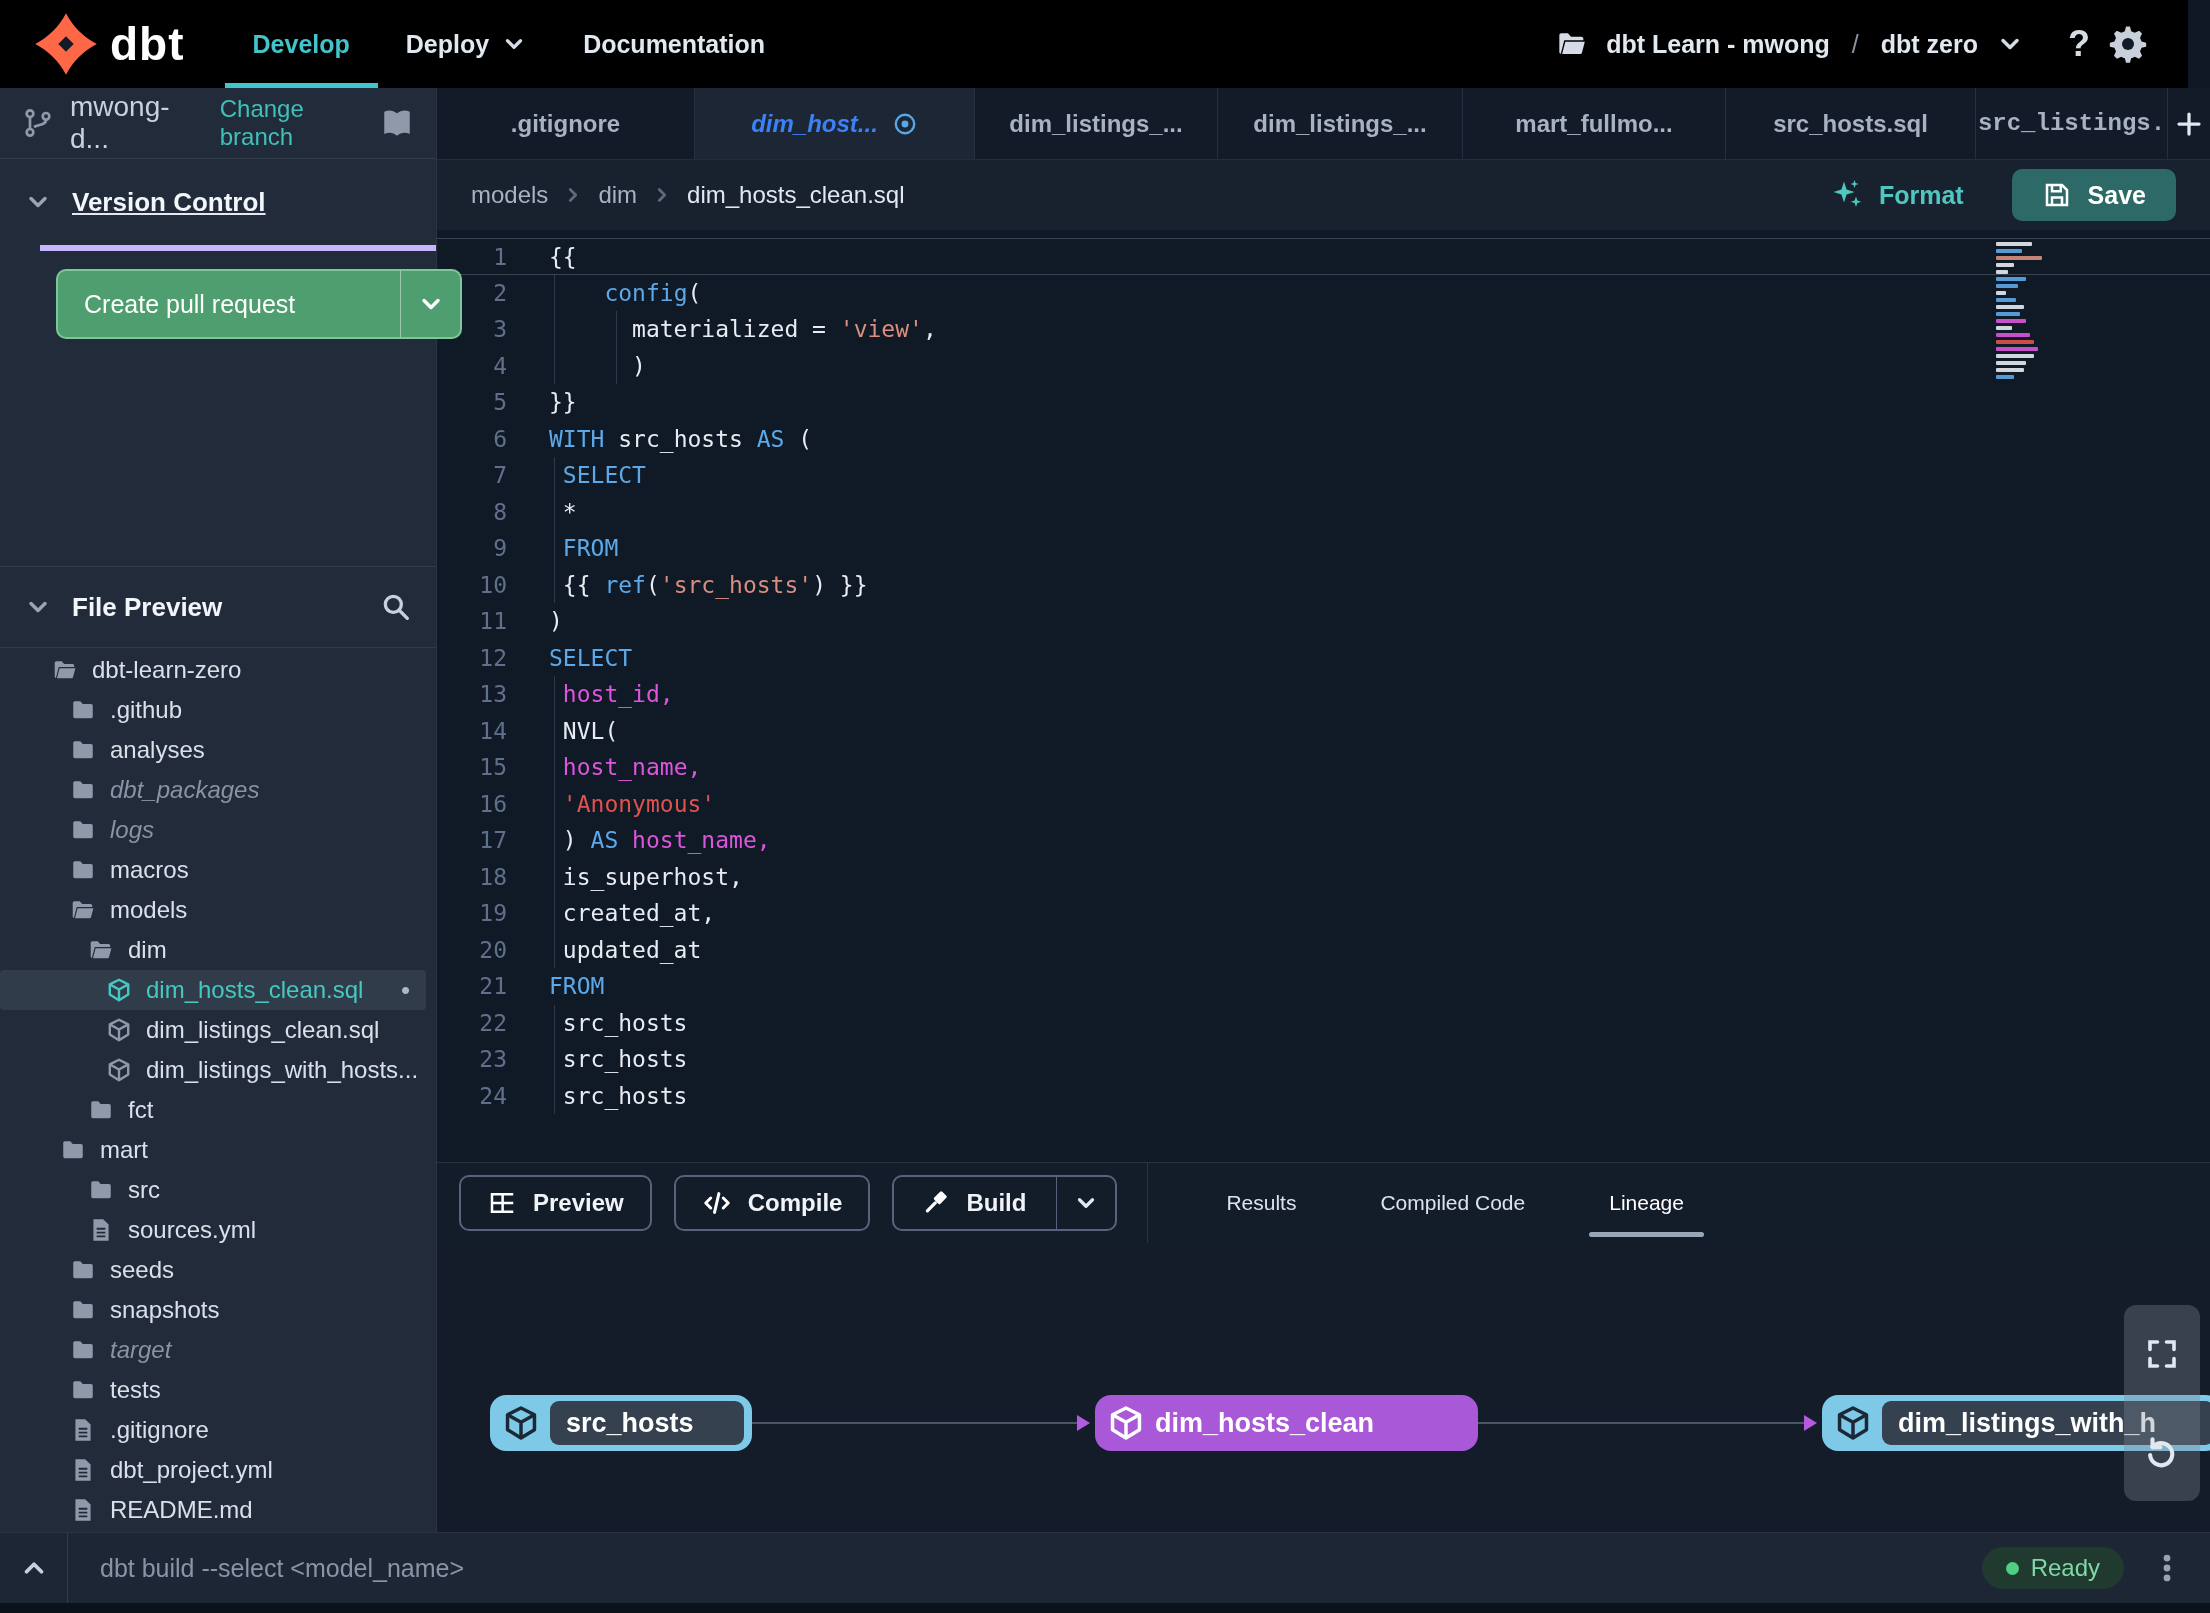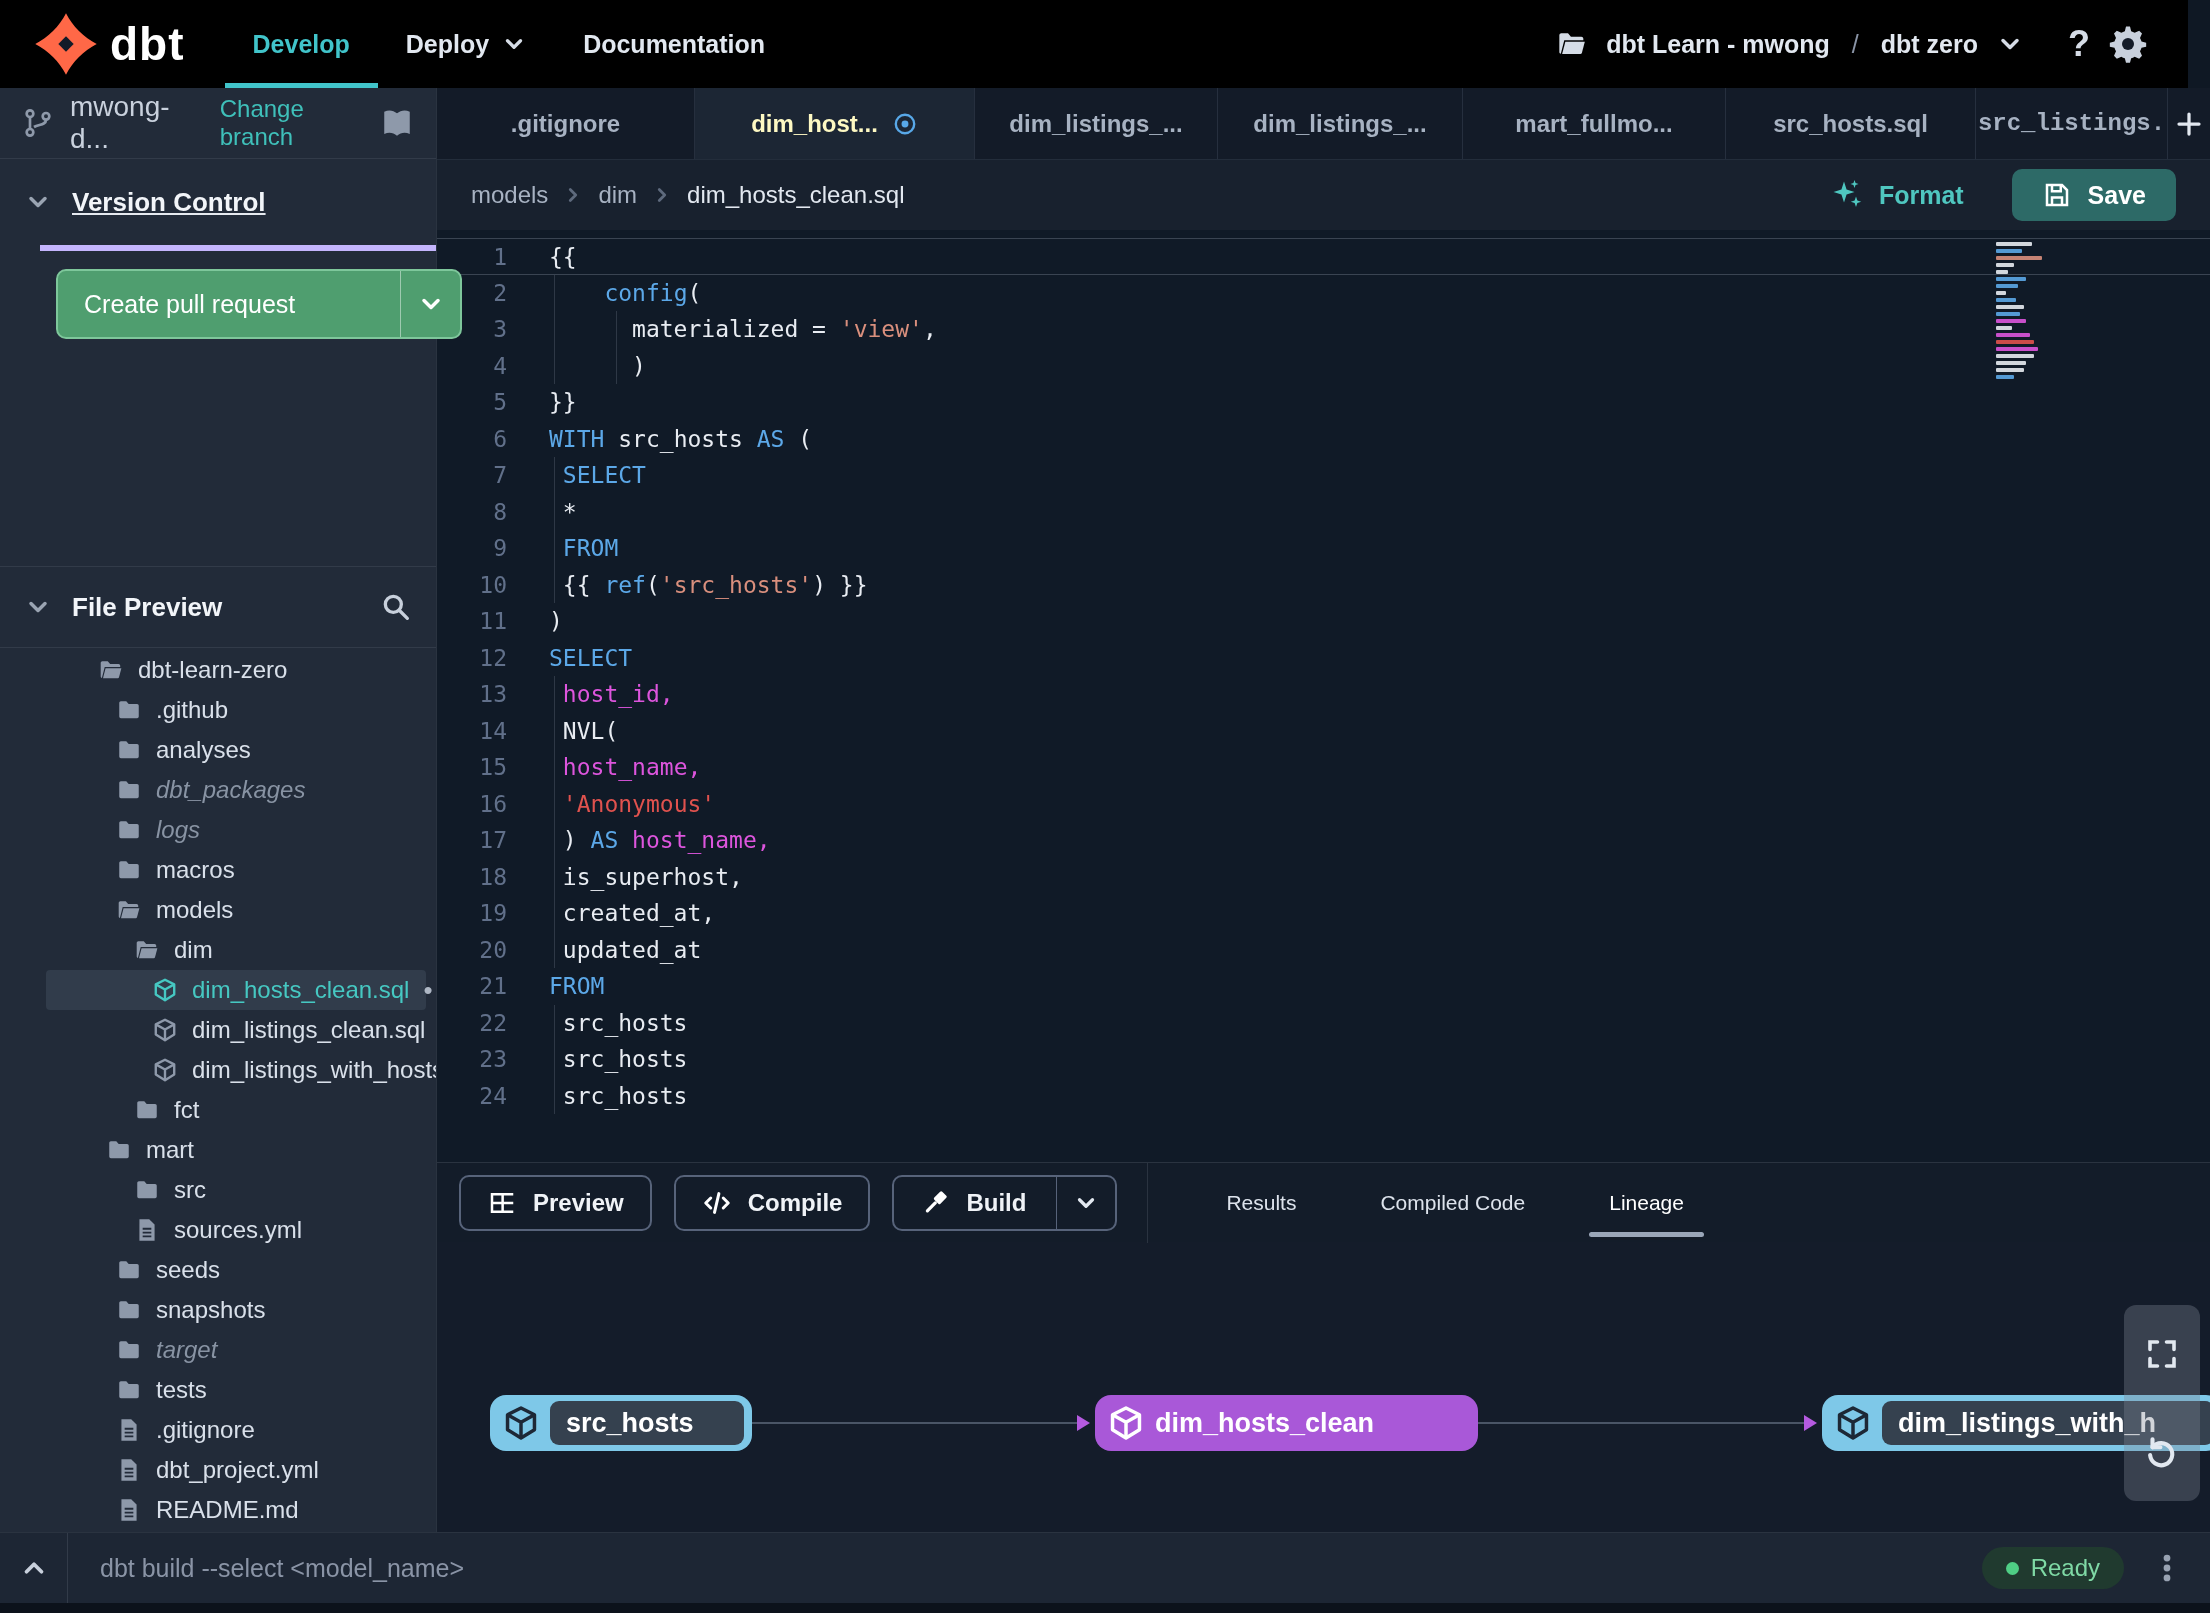--- a/index.html
+++ b/index.html
@@ -27,29 +27,29 @@
   .branch-book { margin-left:auto; }
   .vc-header { position:absolute; top:70px; left:0; right:0; height:87px; border-top:1px solid #323B49; display:flex; align-items:center; gap:20px; padding:16px 24px;text-decoration:underline; }
   .sec-title { font-size:26px; font-weight:bold; color:#F2F5F9; }
   .vc-body { position:absolute; top:157px; left:16px; right:0; height:321px; border-top:6px solid #c4b5fd;margin-left:24px; }
   .cpr-btn { position:absolute; top:18px; left:16px; width:406px; height:70px; background:#4F9E6F; border:2px solid #7EC79B; border-radius:10px; display:flex; align-items:stretch; cursor:pointer; }
   .cpr-main { flex:1; display:flex; align-items:center; padding-left:26px; font-size:25px; color:#FFFFFF; }
   .cpr-caret { width:60px; border-left:1px solid rgba(255,255,255,0.45); display:flex; align-items:center; justify-content:center; }
   .fe-header { position:absolute; top:478px; left:0; right:0; height:82px; border-top:1px solid #323B49; border-bottom:1px solid #323B49; display:flex; align-items:center; gap:20px; padding:0 24px; }
   .fe-search { margin-left:auto; cursor:pointer; }
   .tree { position:absolute; top:562px; left:0; right:0; bottom:0; overflow:hidden; }
-  .trow { height:40px; display:flex; align-items:center; gap:14px; font-size:24px; color:#D9E0EA; cursor:pointer; white-space:nowrap;margin-left:46px; }
+  .trow { height:40px; display:flex; align-items:center; gap:14px; font-size:24px; color:#D9E0EA; cursor:pointer; white-space:nowrap; }
   .trow.italic { font-style:italic; color:#8893A3; }
   .trow.selected { background:#313C4B; color:#46C8C2; border-radius:4px; margin-right:10px; }
   .trow .dirty-dot { margin-left:auto; padding-right:16px; color:#AEB7C4; font-size:26px; }
 
   
   .tabstrip { position:absolute; left:437px; top:88px; width:1773px; height:72px; background:#131B28; display:flex; align-items:stretch; border-bottom:1px solid #232D3B; z-index:5; }
   .tab { display:flex; align-items:center; justify-content:center; gap:14px; font-size:24px; font-weight:bold; color:#A7B2C2; border-right:1px solid #262F3E; overflow:hidden; white-space:nowrap; cursor:pointer; flex:none; }
-  .tab.active { background:#1C2634; color:#fef9c3; }
+  .tab.active { background:#1C2634; color:#3b82f6;font-style:italic; }
   .tab-plus { margin-left:auto; width:54px; display:flex; align-items:center; justify-content:center; cursor:pointer; }
 
   
   .crumbbar { position:absolute; left:437px; top:160px; width:1773px; height:70px; background:#18212E; display:flex; align-items:center; padding:0 34px; z-index:4; }
   .crumbs { display:flex; align-items:center; gap:14px; font-size:24px; color:#A7B2C2; }
   .crumbs .crumb:last-child { color:#E2E8F0; }
   .crumb-actions { margin-left:auto; display:flex; align-items:center; gap:48px; }
   .format-btn { display:flex; align-items:center; gap:14px; color:#4FC7C0; font-size:25px; font-weight:bold; cursor:pointer; }
   .save-btn { background:#2D6A67; border-radius:10px; height:52px; padding:0 30px; display:flex; align-items:center; gap:16px; color:#FFFFFF; font-size:25px; font-weight:bold; cursor:pointer; }
 

